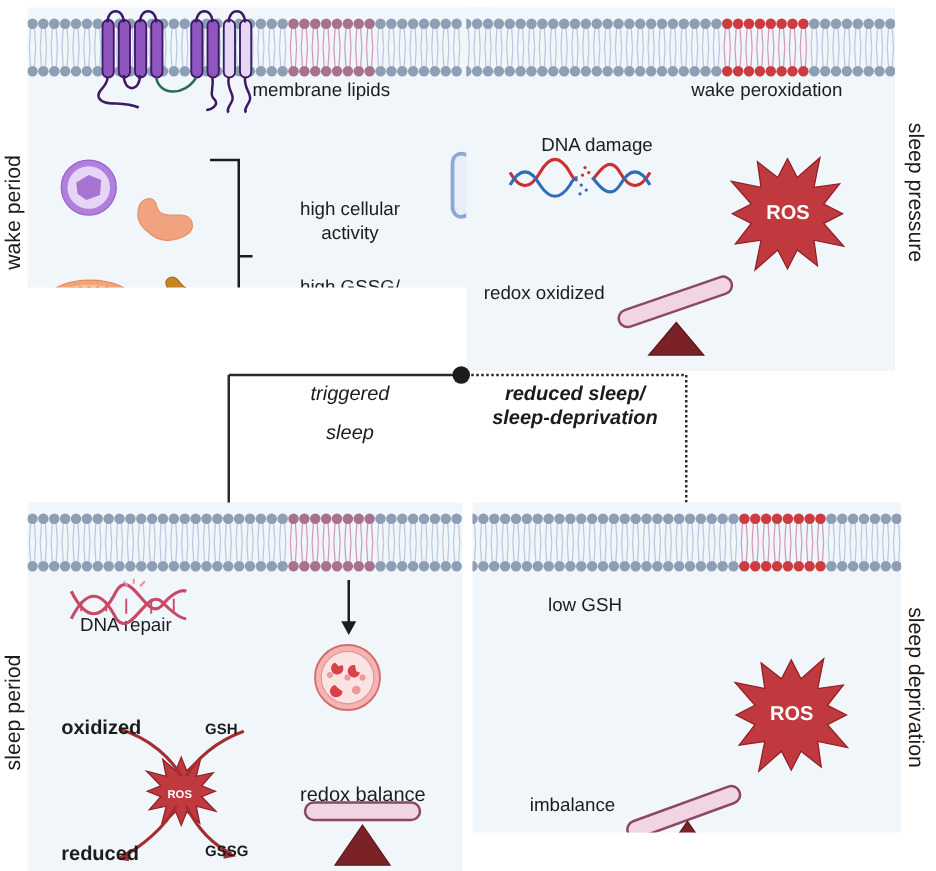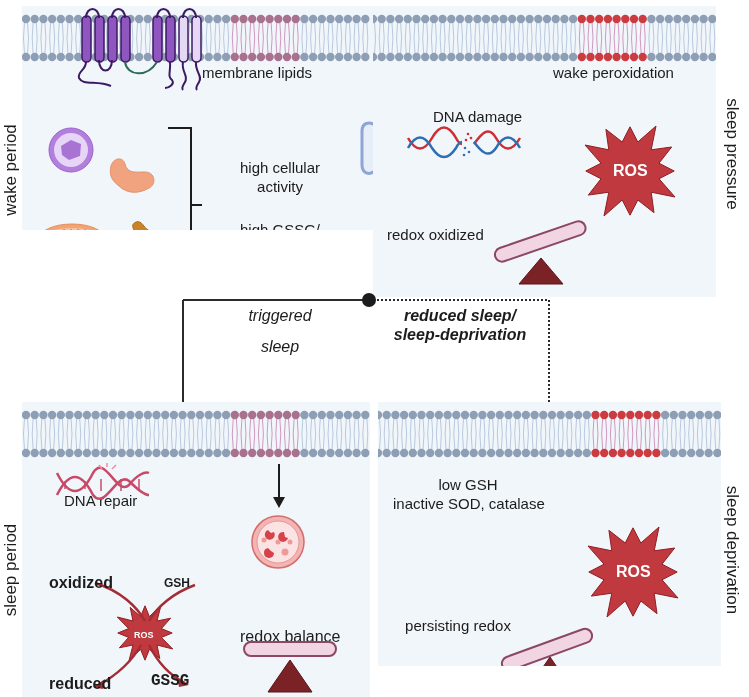--- a/index.html
+++ b/index.html
@@ -669,21 +669,21 @@
       <path d="M64,68 C54,86 36,100 22,108"></path>
       <path d="M72,68 C82,88 96,100 108,106"></path>
     </g>
     <polygon points="16,110 28,102 26,112" fill="#a42d33"></polygon>
     <polygon points="112,108 100,100 102,110" fill="#a42d33"></polygon>
   </svg>
   <div class="txt bold" style="left:112px; top:224px; color:#ffffff; font-size:9px;">ROS</div>
   <div class="txt bold" style="left:27px; top:172px; font-size:16px;">oxidized</div>
   <div class="txt bold" style="left:142px; top:172px; font-size:12px;">GSH</div>
   <div class="txt bold" style="left:27px; top:273px; font-size:16px;">reduced</div>
-  <div class="txt bold" style="left:129px; top:270px; font-size:16px;font-family:Liberation Mono, monospace;">GSSG</div>
+  <div class="txt bold" style="left:142px; top:270px; font-size:12px;">GSSG</div>
 
   <div class="txt" style="left:218px; top:226px; font-size:16px;">redox balance</div>
   <svg width="100" height="60" style="left:220px; top:238px;">
     <rect x="2" y="2" width="92" height="14" rx="7" fill="#f2d5e3" stroke="#8b4763" stroke-width="2"></rect>
     <polygon points="48,20 70,52 26,52" fill="#7a2226" stroke="#5a1519" stroke-width="1"></polygon>
   </svg>
 </div>
 
 <div class="side side-left" style="left:-44px; top:560px; width:110px; text-align:center;">sleep period</div>
 
@@ -845,25 +845,24 @@
       <circle cx="330.5999999999998" cy="13" r="4.2" fill="#8e9fb5"></circle>
       <path d="M329.0999999999998,48 L328.0999999999998,32 M332.0999999999998,48 L333.0999999999998,32" stroke="#b9c9de" stroke-width="1"></path>
       <circle cx="330.5999999999998" cy="51" r="4.2" fill="#8e9fb5"></circle>
       <path d="M337.7999999999998,16 L336.7999999999998,32 M340.7999999999998,16 L341.7999999999998,32" stroke="#b9c9de" stroke-width="1"></path>
       <circle cx="339.2999999999998" cy="13" r="4.2" fill="#8e9fb5"></circle>
       <path d="M337.7999999999998,48 L336.7999999999998,32 M340.7999999999998,48 L341.7999999999998,32" stroke="#b9c9de" stroke-width="1"></path>
       <circle cx="339.2999999999998" cy="51" r="4.2" fill="#8e9fb5"></circle>
     </svg>
 
   <div class="txt" style="left:15px; top:74px; width:150px;">low GSH</div>
-  <div class="txt" style="left:15px; top:93px; width:150px;">inactive SOD, catalase</div>
 
   <svg width="200" height="170" style="left:120px; top:125px;">
     <polygon class="ros-burst" fill="#c0393f" stroke="#8f1f24" stroke-width="1" points="135.0,0.8 142.8,16.0 161.0,-0.0 156.2,23.8 176.7,21.0 164.0,37.2 179.2,45.0 164.0,52.8 180.0,71.0 156.2,66.2 159.0,86.7 142.8,74.0 135.0,89.2 127.2,74.0 109.0,90.0 113.8,66.2 93.3,69.1 106.0,52.8 90.8,45.0 106.0,37.2 90.0,19.0 113.8,23.8 110.9,3.3 127.2,16.0"></polygon>
     <rect x="0" y="-6" width="95" height="14" rx="7" transform="translate(4,138) rotate(-20)" fill="#f2d5e3" stroke="#8b4763" stroke-width="2"></rect>
     <polygon points="52,130 74,162 30,162" fill="#7a2226" stroke="#5a1519" stroke-width="1"></polygon>
   </svg>
   <div class="txt bold" style="left:238px; top:161px; color:#ffffff; font-size:16px;">ROS</div>
 
-  <div class="txt" style="left:15px; top:215px; width:130px;">persisting redox</div>
+  <div class="txt" style="left:15px; top:234px; width:130px;">imbalance</div>
 </div>
 
 <div class="side side-right" style="left:657px; top:540px; width:150px; text-align:center;">sleep deprivation</div>
 
 </body></html>

